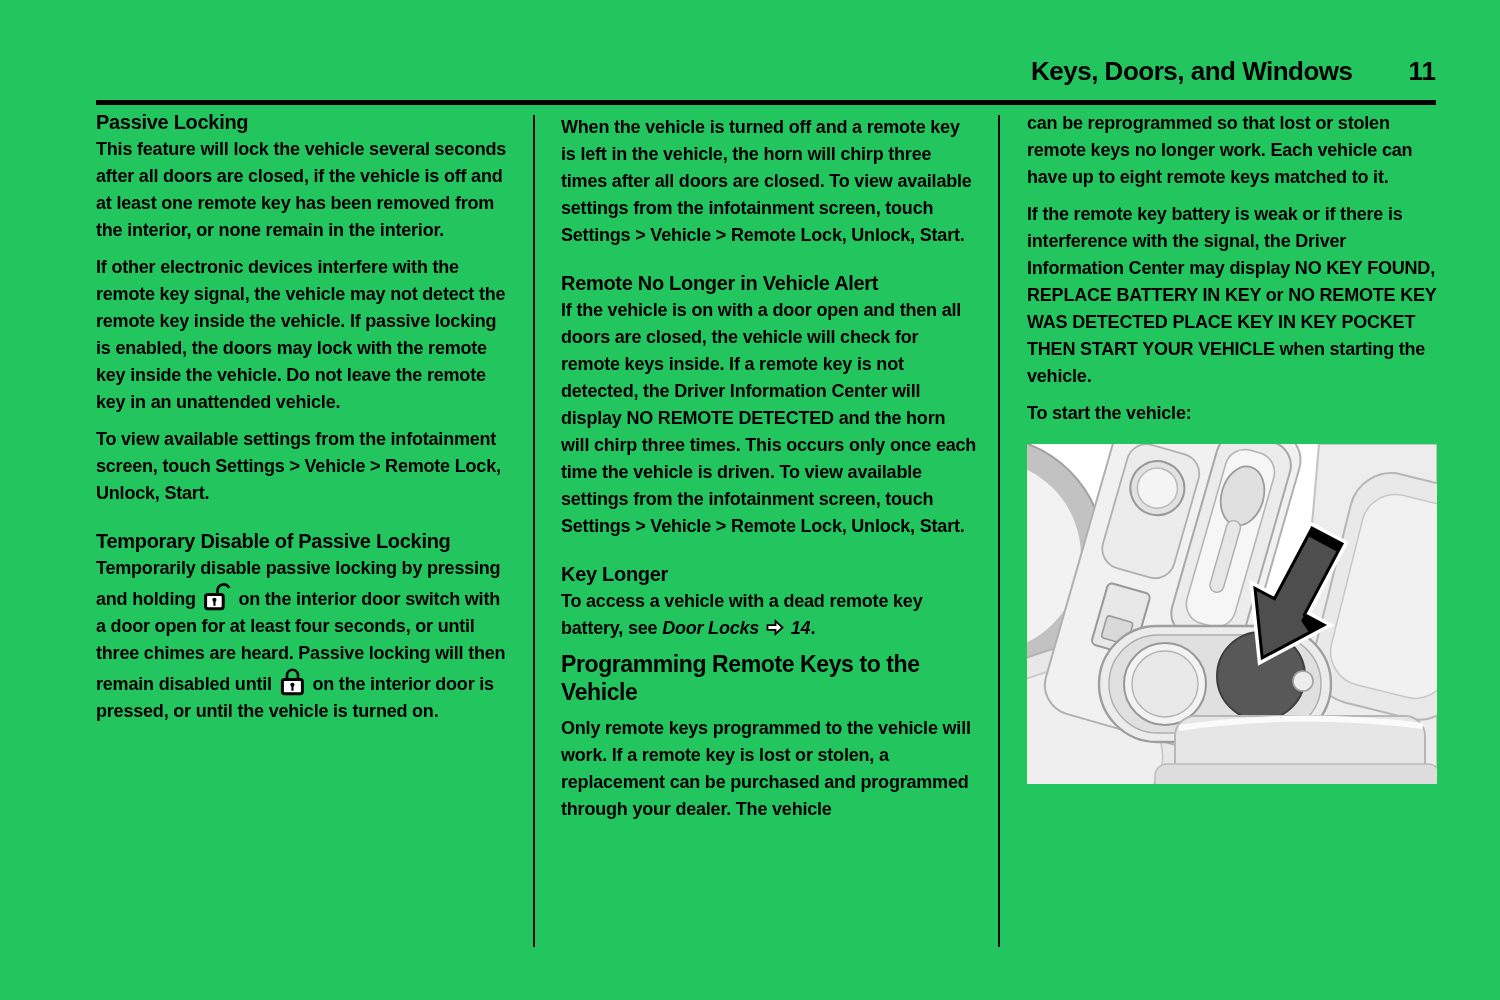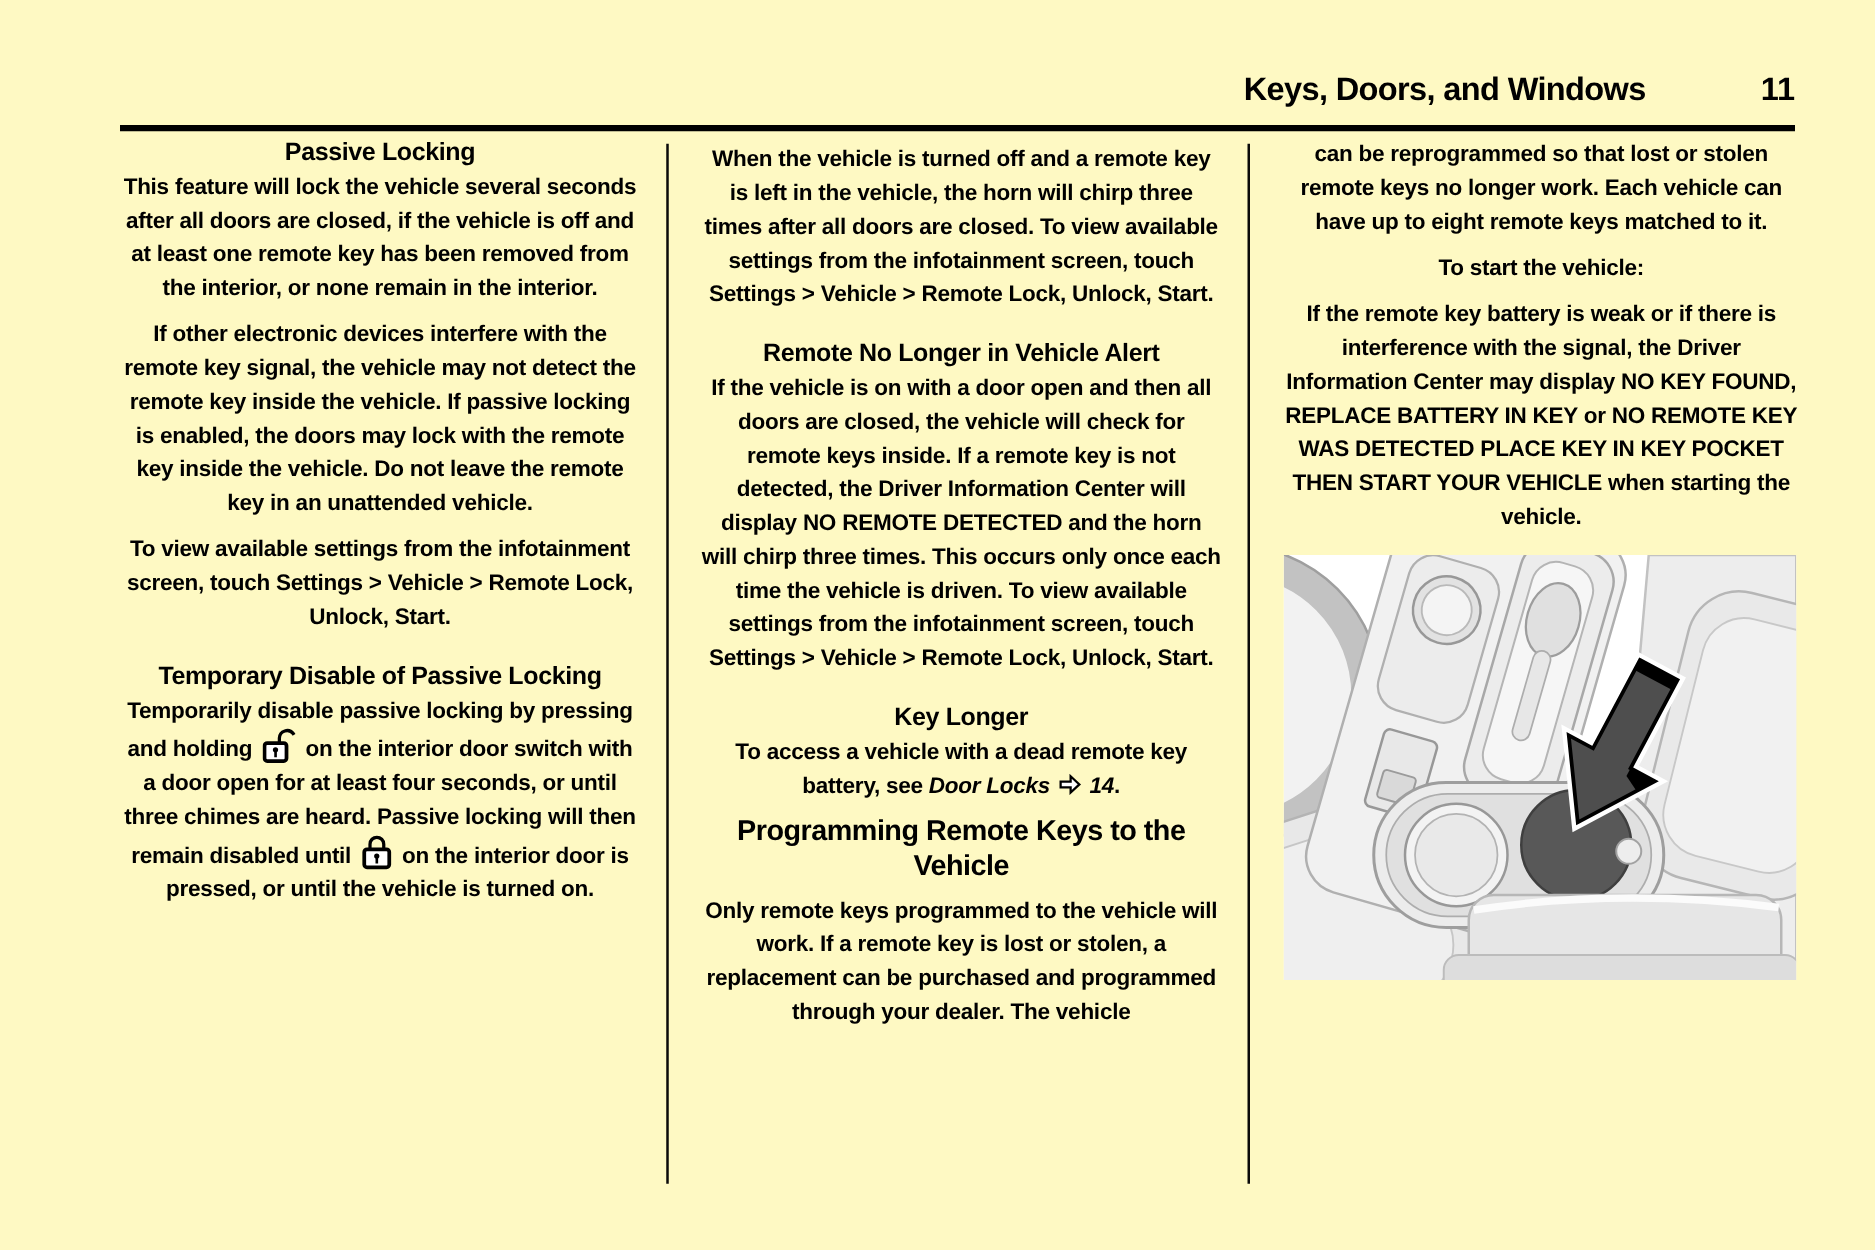--- a/index.html
+++ b/index.html
@@ -3,32 +3,32 @@
 <meta charset="utf-8">
 <style>
   * { margin: 0; padding: 0; box-sizing: border-box; }
   html, body { width: 1500px; height: 1000px; background: #ffffff; }
   body {
     font-family: "Liberation Sans", sans-serif;
     color: #000;
     position: relative;
     overflow: hidden;
   }
-  .page { position: absolute; inset: 0; background: #fef9c3; text-align: center; }
+  .page { position: absolute; inset: 0; background: #22c55e; }
 
   
   .header-row {
     position: absolute; left: 96px; top: 56px; width: 1340px;
     display: flex; justify-content: flex-end; align-items: baseline;
   }
   .header-title {
     font-size: 26px; font-weight: bold; letter-spacing: -0.5px;
   }
   .header-page-num {
-    font-size: 26px; font-weight: bold; margin-left: 92px;
+    font-size: 26px; font-weight: bold; margin-left: 56px;
   }
   .header-rule {
     position: absolute; left: 96px; top: 100px; width: 1340px; height: 5px;
     background: #000;
   }
 
   
   .v-divider { position: absolute; top: 115px; height: 832px; width: 2px; background: #0a0a0a; }
   .v-divider.d1 { left: 533px; }
   .v-divider.d2 { left: 998px; }
@@ -121,22 +121,22 @@
       <span class="ref-italic">14</span><span>.</span>
     </p>
 
     <h2 class="section-heading">Programming Remote Keys to the Vehicle</h2>
     <p>Only remote keys programmed to the vehicle will work. If a remote key is lost or stolen, a replacement can be purchased and programmed through your dealer. The vehicle</p>
   </div>
 
   <div class="col col3">
     <p style="margin-top:6px">can be reprogrammed so that lost or stolen remote keys no longer work. Each vehicle can have up to eight remote keys matched to it.</p>
 
+    <p>If the remote key battery is weak or if there is interference with the signal, the Driver Information Center may display NO KEY FOUND, REPLACE BATTERY IN KEY or NO REMOTE KEY WAS DETECTED PLACE KEY IN KEY POCKET THEN START YOUR VEHICLE when starting the vehicle.</p>
     <p>To start the vehicle:</p>
-    <p>If the remote key battery is weak or if there is interference with the signal, the Driver Information Center may display NO KEY FOUND, REPLACE BATTERY IN KEY or NO REMOTE KEY WAS DETECTED PLACE KEY IN KEY POCKET THEN START YOUR VEHICLE when starting the vehicle.</p>
 
     <div class="illustration" role="img" aria-label="Center console drawing with arrow pointing to the key pocket in the front cup holder">
       <svg width="410" height="340" viewBox="0 0 410 340">
 
         <circle cx="-42" cy="112" r="108" fill="#f2f2f2" stroke="#c2c2c2" stroke-width="24"></circle>
         <circle cx="-42" cy="112" r="120" fill="none" stroke="#9f9f9f" stroke-width="2"></circle>
 
         <g transform="rotate(-18 70 280)">
           <rect x="-60" y="195" width="210" height="190" rx="62" fill="#e8e8e8" stroke="#b4b4b4" stroke-width="2"></rect>
           <rect x="-40" y="215" width="165" height="150" rx="50" fill="#efefef" stroke="#c6c6c6" stroke-width="1.5"></rect>

